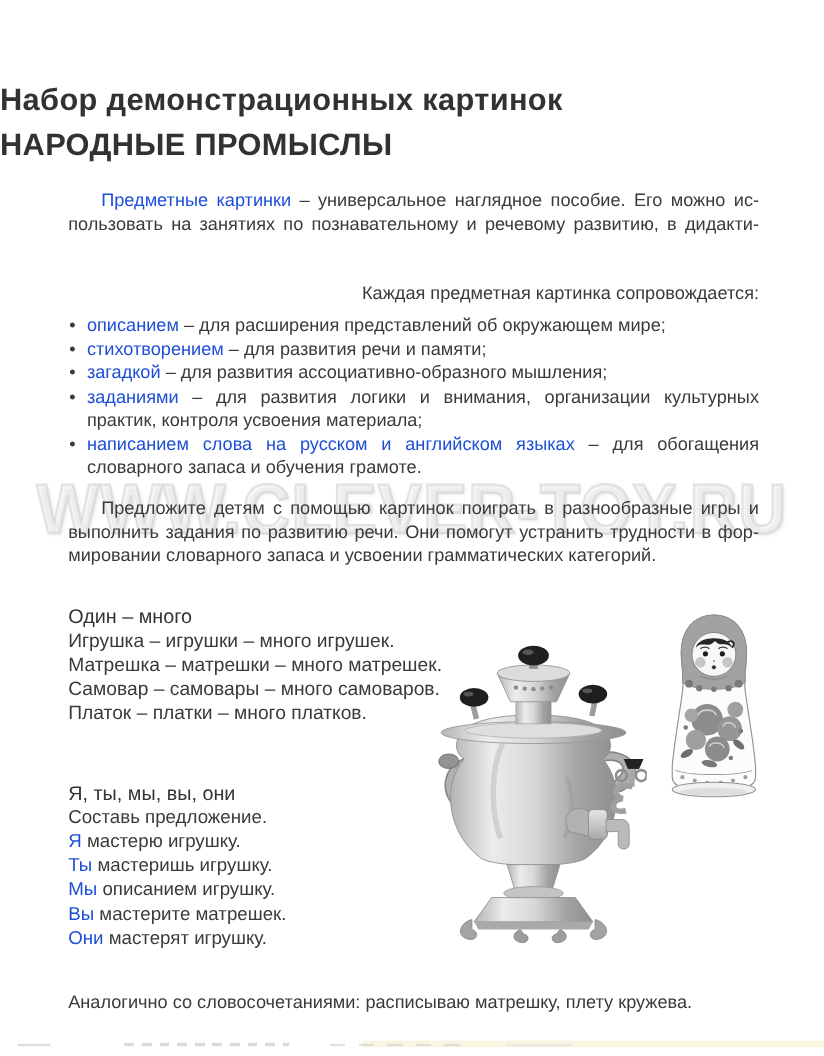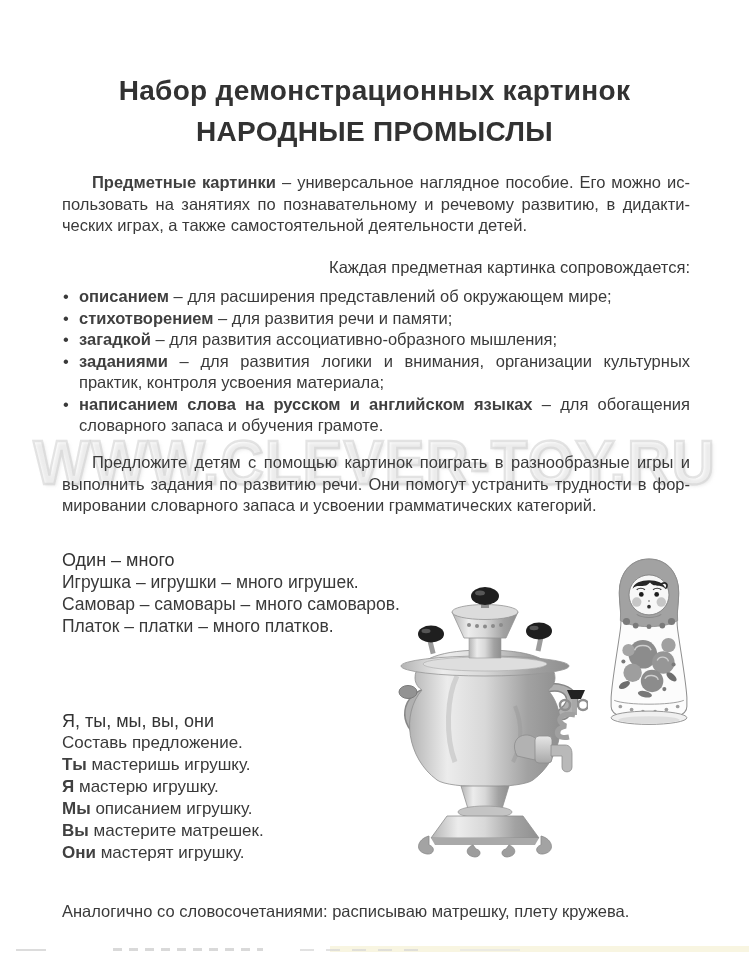--- a/index.html
+++ b/index.html
@@ -7,30 +7,30 @@
   body {
     position:relative;
     background:#ffffff;
     font-family:"Liberation Sans","DejaVu Sans",sans-serif;
     color:#3a3a3a;
     overflow:hidden;
   }
 
   .title {
     position:absolute; top:70px; left:0; width:749px;
-    text-align:center; font-weight:700; font-size:28px; line-height:41px;
+    text-align:left; font-weight:700; font-size:28px; line-height:41px;
     color:#323232; letter-spacing:.3px; z-index:2;
   }
 
   .block { position:absolute; left:62px; width:628px; z-index:2; }
   .p     { font-size:16.5px; line-height:21.5px; }
   .line  { display:block; }
   .just  { text-align:justify; text-align-last:justify; }
   .indent{ text-indent:30px; }
-  b      { font-weight:700; color:#404040; }
+  b      { font-weight:400; color:#1d4ed8; }
 
   #intro      { top:172px; }
   #list-intro { top:257px;text-align:right; }
   #bullets    { top:286px; }
   .bullet     { position:relative; padding-left:17px; }
   .dot        { position:absolute; left:1px; top:0; }
   #para2      { top:452px; }
 
   #one-many   { top:549px; font-size:17.5px; line-height:22px; }
   #pronouns   { top:710px; font-size:17px;   line-height:22px; }
@@ -65,21 +65,20 @@
 <div class="watermark">WWW.CLEVER-TOY.RU</div>
 
 <div class="title">
   <span class="line">Набор демонстрационных картинок</span>
   <span class="line">НАРОДНЫЕ ПРОМЫСЛЫ</span>
 </div>
 
 <div id="intro" class="block p">
   <span class="line just indent"><b>Предметные картинки</b><span> – универсальное наглядное пособие. Его можно ис-</span></span>
   <span class="line just">пользовать на занятиях по познавательному и речевому развитию, в дидакти-</span>
-  <span class="line">ческих играх, а также самостоятельной деятельности детей.</span>
 </div>
 
 <div id="list-intro" class="block p indent">Каждая предметная картинка сопровождается:</div>
 
 <div id="bullets" class="block p">
   <div class="bullet">
     <span class="dot">•</span>
     <span class="line"><b>описанием</b><span> – для расширения представлений об окружающем мире;</span></span>
   </div>
   <div class="bullet">
@@ -104,29 +103,30 @@
 
 <div id="para2" class="block p">
   <span class="line just indent">Предложите детям с помощью картинок поиграть в разнообразные игры и</span>
   <span class="line just">выполнить задания по развитию речи. Они помогут устранить трудности в фор-</span>
   <span class="line">мировании словарного запаса и усвоении грамматических категорий.</span>
 </div>
 
 <div id="one-many" class="block">
   <div class="hd">Один – много</div>
   <span class="line">Игрушка – игрушки – много игрушек.</span>
+  <span class="line">Матрешка – матрешки – много матрешек.</span>
   <span class="line">Самовар – самовары – много самоваров.</span>
   <span class="line">Платок – платки – много платков.</span>
 </div>
 
 <div id="pronouns" class="block">
   <div class="hd">Я, ты, мы, вы, они</div>
   <span class="line">Составь предложение.</span>
+  <span class="line"><b>Я</b><span> мастерю игрушку.</span></span>
   <span class="line"><b>Ты</b><span> мастеришь игрушку.</span></span>
-  <span class="line"><b>Я</b><span> мастерю игрушку.</span></span>
   <span class="line"><b>Мы</b><span> описанием игрушку.</span></span>
   <span class="line"><b>Вы</b><span> мастерите матрешек.</span></span>
   <span class="line"><b>Они</b><span> мастерят игрушку.</span></span>
   <span class="line outro">Аналогично со словосочетаниями: расписываю матрешку, плету кружева.</span>
 </div>
 
 <svg id="samovar" class="art" viewBox="0 0 190 272" role="img">
   <defs>
     <linearGradient id="met" x1="0" y1="0" x2="1" y2="0">
       <stop offset="0" stop-color="#b4b4b4"></stop>

